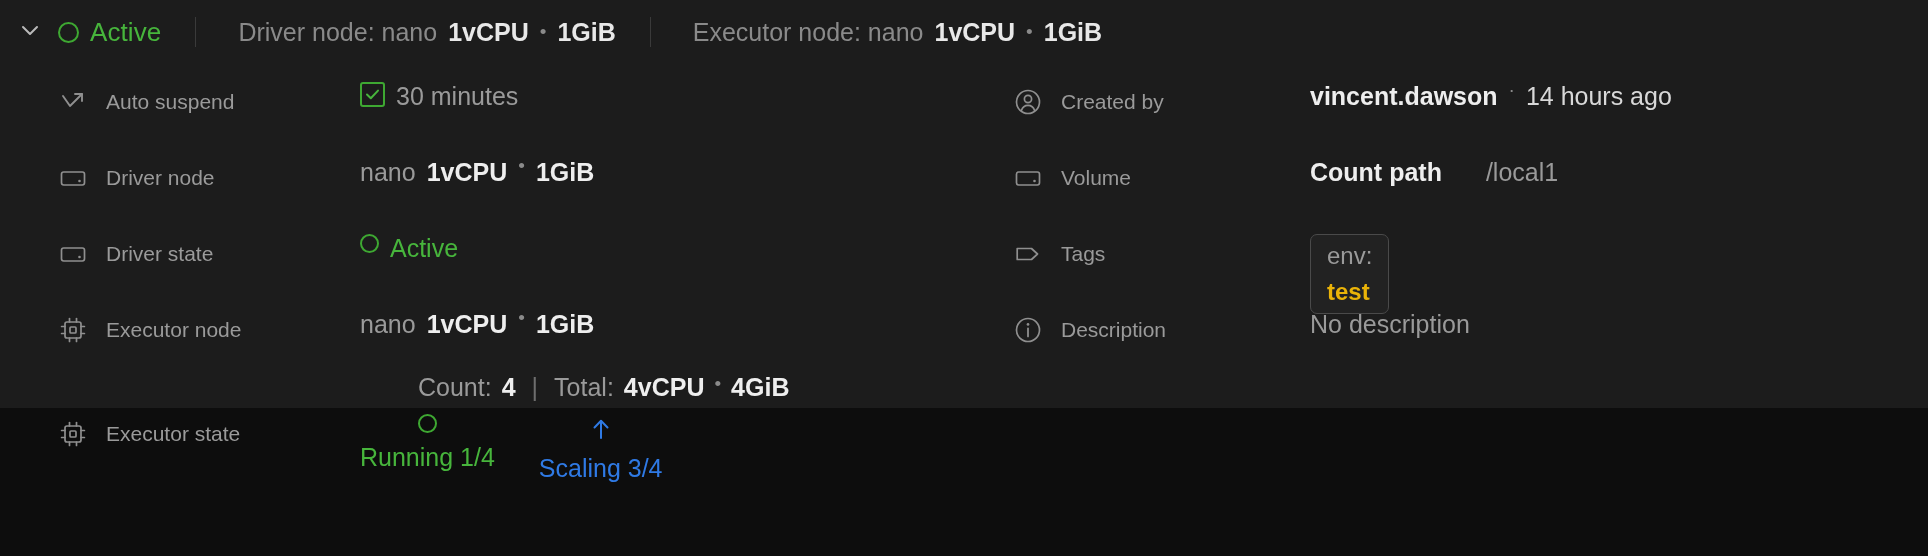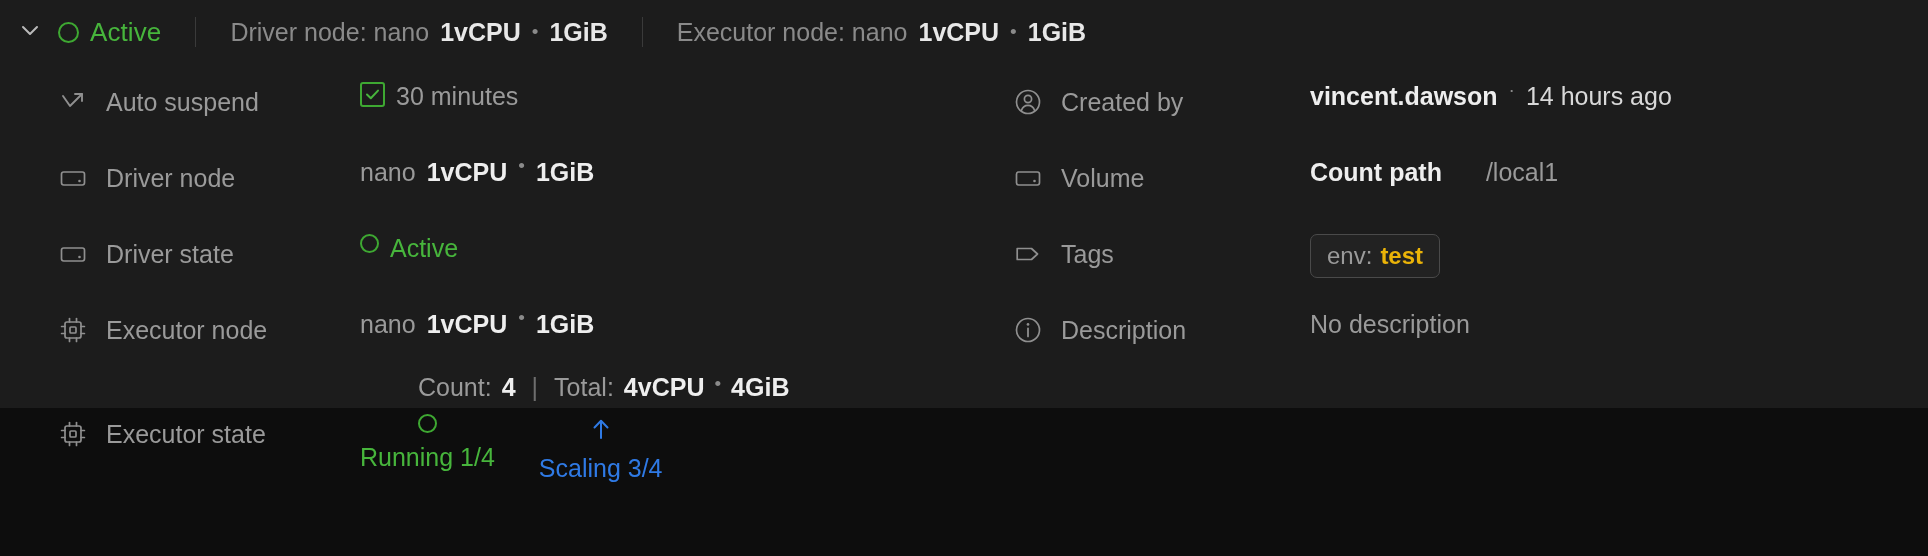--- a/index.html
+++ b/index.html
@@ -68,20 +68,21 @@
     margin: 0 34px;
     flex: none;
   }
 
   .hdr-group {
     display: flex;
     align-items: baseline;
     gap: 11px;
     font-size: 25px;
     white-space: nowrap;
+    margin-left: 8px;
   }
 
   .hdr-label { color: #8a8a8a; }
   .hdr-strong { color: #e8e8e8; font-weight: bold; }
   .dot-sep { color: #8a8a8a; font-size: 19px; position: relative; top: -3px; }
 
   
   .body {
     display: flex;
     padding-top: 18px;
@@ -105,21 +106,21 @@
     gap: 18px;
     padding-left: 58px;
     height: 40px;
   }
 
   .col-left  .cell-label { width: 360px; }
   .col-right .cell-label { width: 355px; }
 
   .lbl-text {
     color: #9a9a9a;
-    font-size: 25px;
+    font-size: 21px;
     white-space: nowrap;
   }
 
   .cell-value {
     display: flex;
     align-items: flex-start;
     height: 40px;
     gap: 11px;
     font-size: 25px;
     white-space: nowrap;
@@ -170,20 +171,21 @@
   
   .tag-chip {
     border: 1.4px solid #4a4a4a;
     border-radius: 7px;
     padding: 7px 16px;
     font-size: 24px;
     display: inline-flex;
     gap: 8px;
     align-items: baseline;
     background: #222222;
+    flex-direction: column;
   }
   .tag-key { color: #9a9a9a; }
   .tag-val { color: #eab308; font-weight: bold; }
 
   .state-group {
     display: flex;
     align-items: center;
     gap: 10px;
     flex-direction: column;
   }

